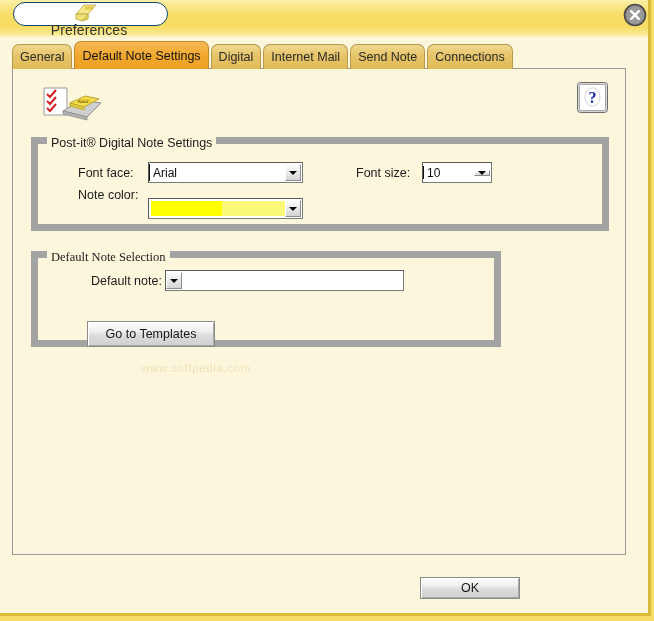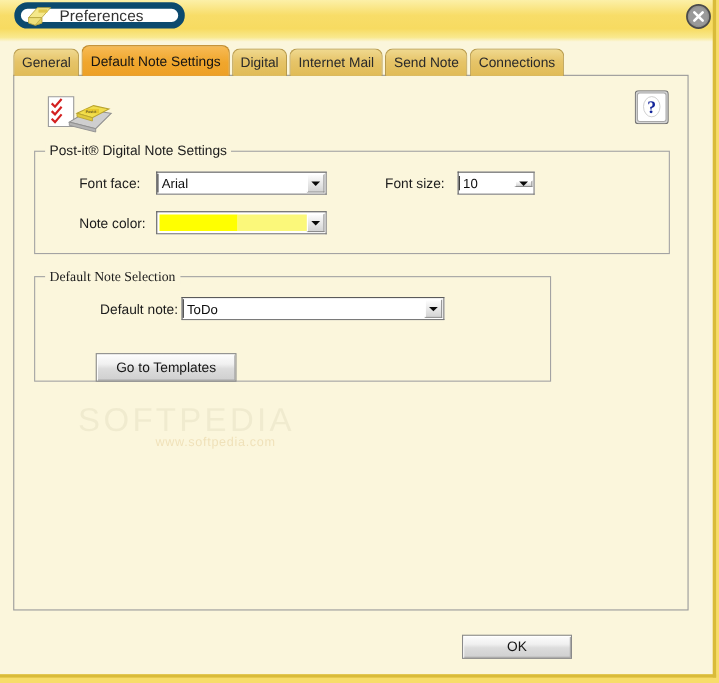--- a/index.html
+++ b/index.html
@@ -28,24 +28,25 @@
 
   
   #titlebar {
     position: absolute; left: 0; top: 0;
     width: 654px; height: 34px;
   }
   #title-tab {
     position: absolute; left: 13px; top: 2px;
     height: 24px; min-width: 155px;
     background: #ffffff;
-    border: 6px solid #0c4a6e;
+    border: 1px solid #0c4a6e;
     border-radius: 12px;
     display: flex; align-items: center;
     padding: 0 16px 0 6px;
+    flex-direction: column;
   }
   #title-tab-text {
     font-size: 14px; color: #333333;
     margin-left: 7px;
     letter-spacing: .1px;
     white-space: nowrap;
   }
   .titleicon { width: 22px; height: 19px; display: block; flex: 0 0 auto;}
 
   #close-button {
@@ -98,21 +99,21 @@
   #note-icon-wrap { position: absolute; left: 28px; top: 16px; }
   #help-button {
     position: absolute; right: 17px; top: 13px;
     width: 31px; height: 31px;
     cursor: pointer;
   }
 
   
   .groupbox {
     position: absolute;
-    border: 1px solid #a3a3a3;
+    border: 7px solid #a3a3a3;
     background: transparent;
   }
   .groupbox-title {
     position: absolute;
     top: -8px; left: 9px;
     background: #fbf6dc;
     padding: 0 4px;
     font-size: 12.5px;
     color: #1c1c1c;
     white-space: nowrap;
@@ -301,50 +302,48 @@
       </div>
 
       <div class="field-label" style="left:318px; top:22px;">Font size:</div>
       <div class="combo" style="left:384px; top:18px; width:70px;align-items:center;">
         <div class="combo-text">10</div>
         <div class="combo-arrow">
             <i></i>
           </div>
       </div>
 
-      <div class="field-label" style="left:40px; top:58px;">Note color:</div>
+      <div class="field-label" style="left:40px; top:44px;">Note color:</div>
       <div class="combo" style="left:110px; top:54px; width:155px;">
         <div class="swatch">
           <div class="half a" id="swatch-a" style="background: rgb(255, 255, 0);"></div>
           <div class="half b" id="swatch-b" style="background: rgb(251, 248, 122);"></div>
         </div>
         <div class="combo-arrow">
             <i></i>
           </div>
       </div>
     </div>
 
     <div class="groupbox" id="gb-note-selection">
       <div class="groupbox-title">Default Note Selection</div>
     </div>
 
     <div class="field-label" style="left:78px; top:205px;">Default note:</div>
     <div class="combo" style="left:152px; top:201px; width:239px; z-index:4;">
-      <div class="combo-text">ToDo</div>
       <div class="combo-arrow">
           <i></i>
         </div>
     </div>
 
     <div class="pushbutton" id="go-templates-button">
       <span>Go to Templates</span>
     </div>
 
     <div id="watermark">
-      <div class="wm-main">SOFTPEDIA</div>
       <div class="wm-sub">www.softpedia.com</div>
     </div>
   </div>
 
   <div class="pushbutton" id="ok-button">
     <span>OK</span>
   </div>
 </div>
 
 </body></html>

